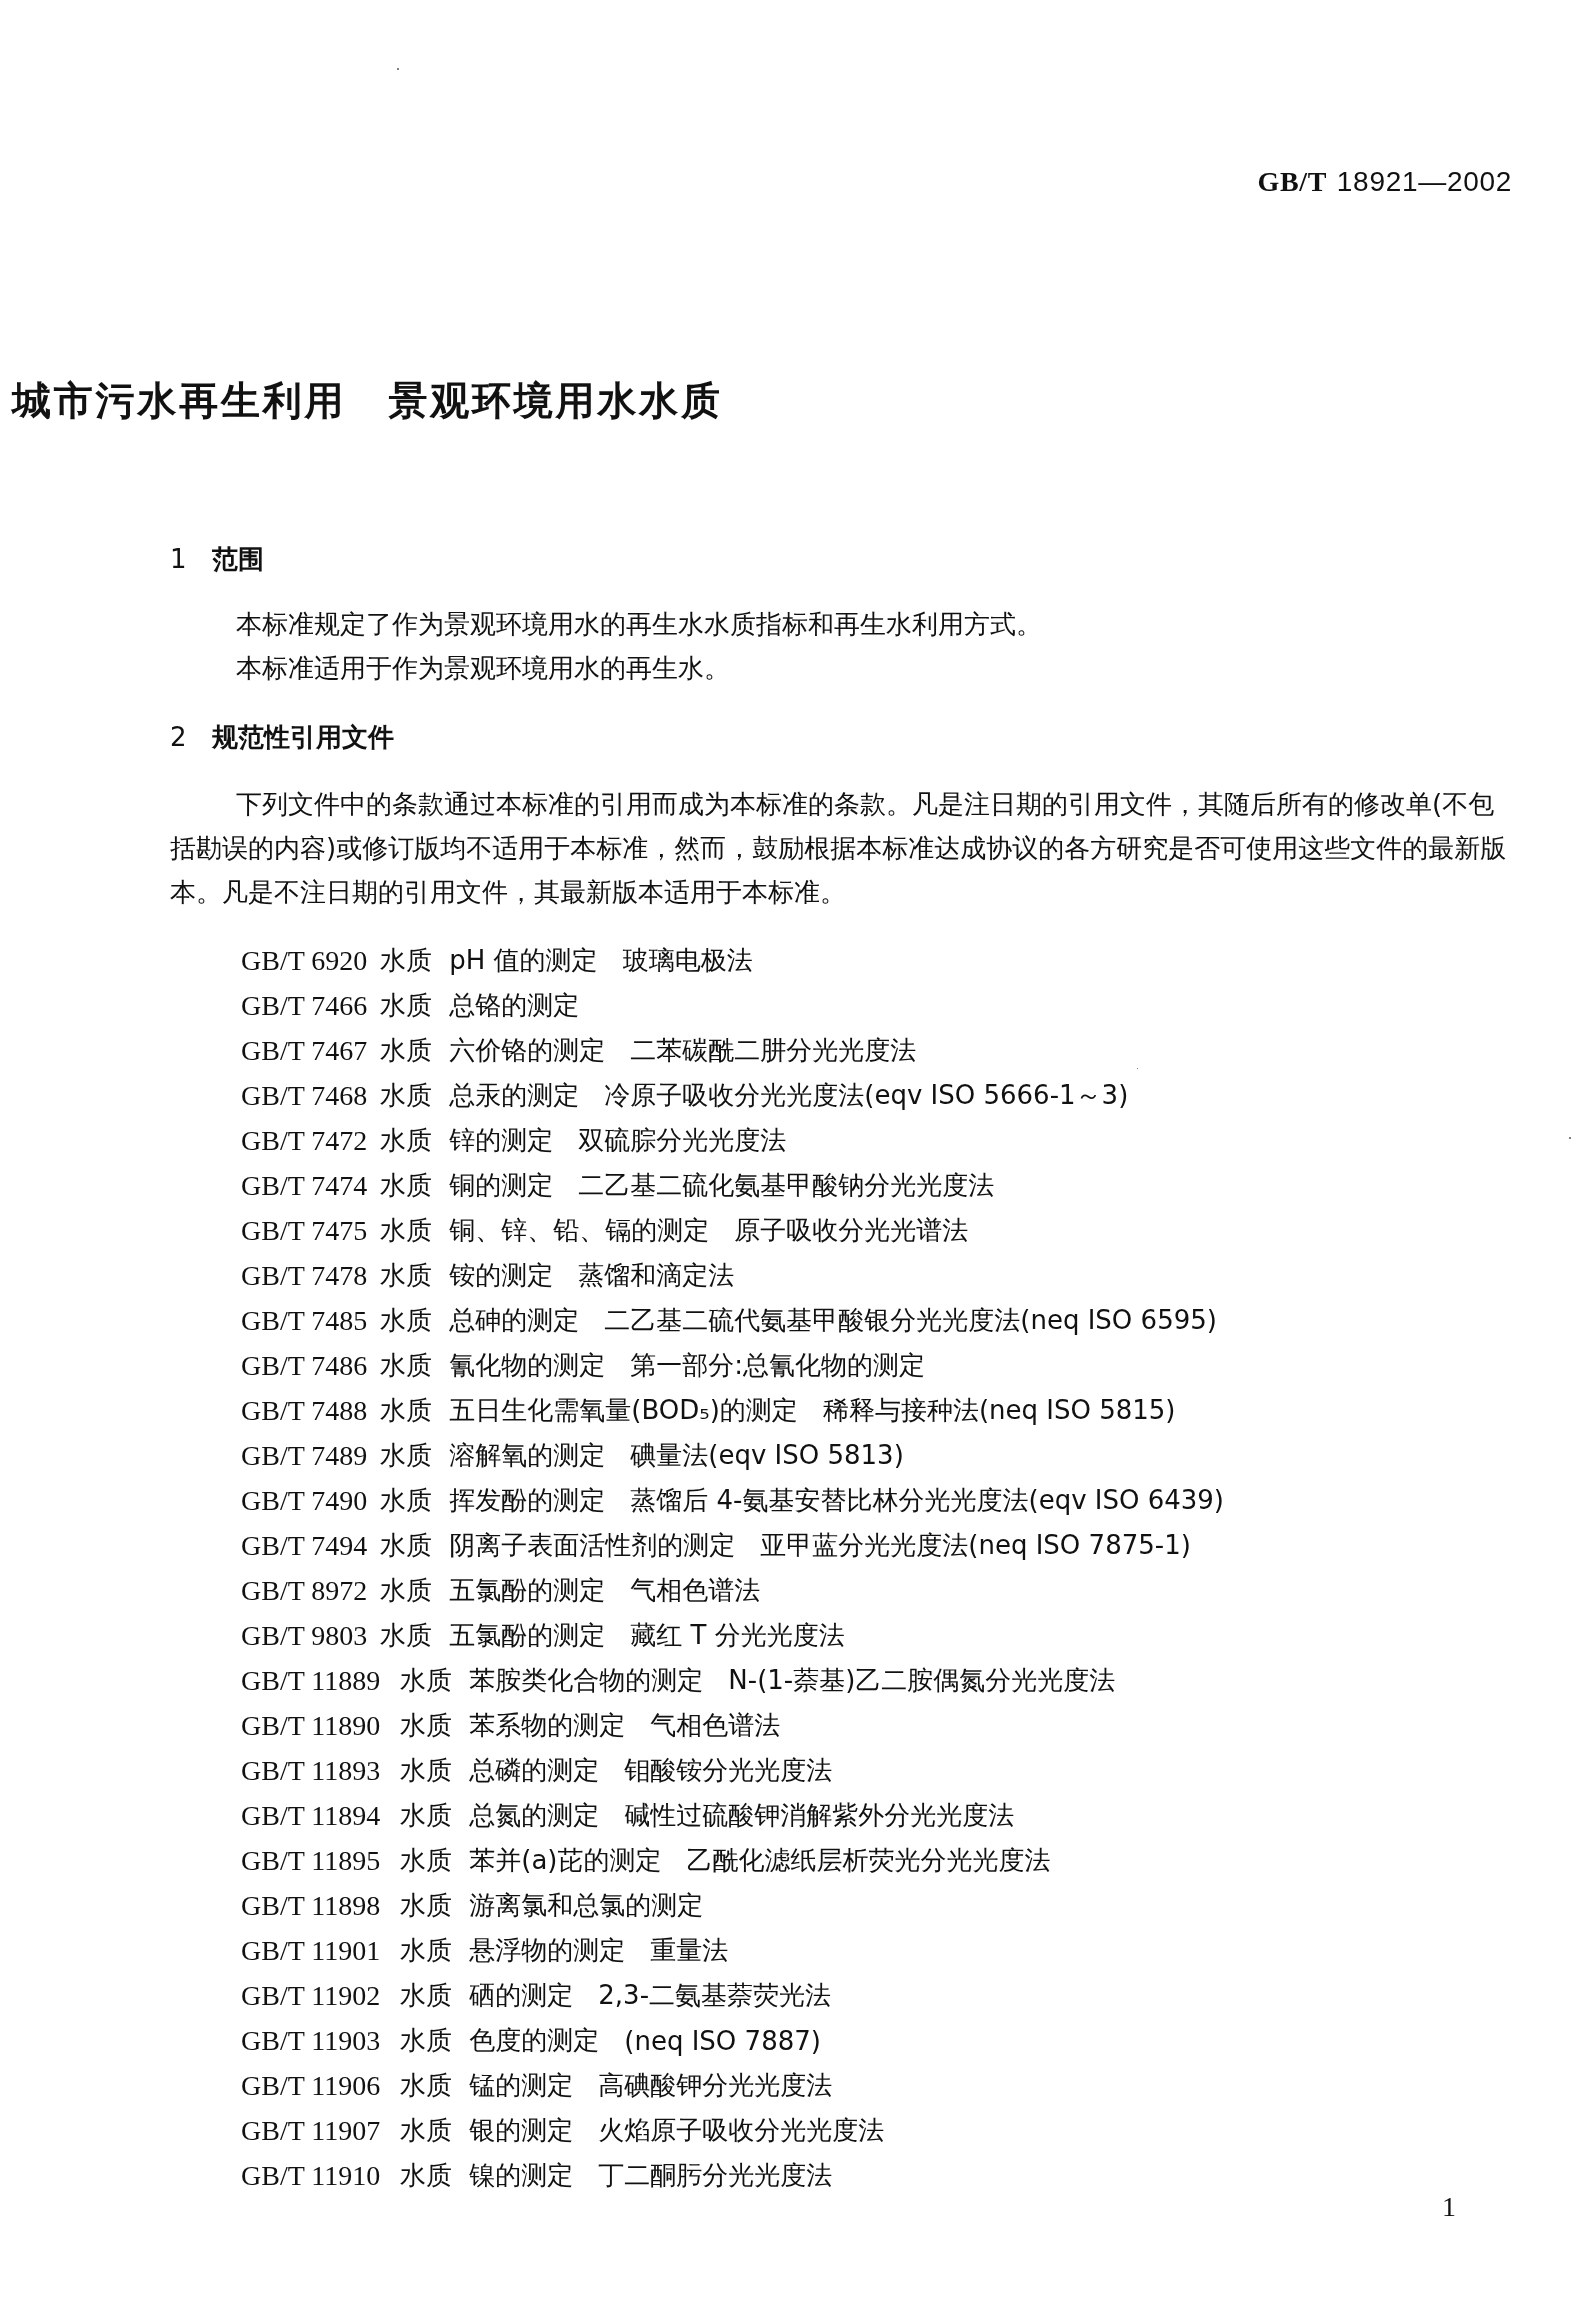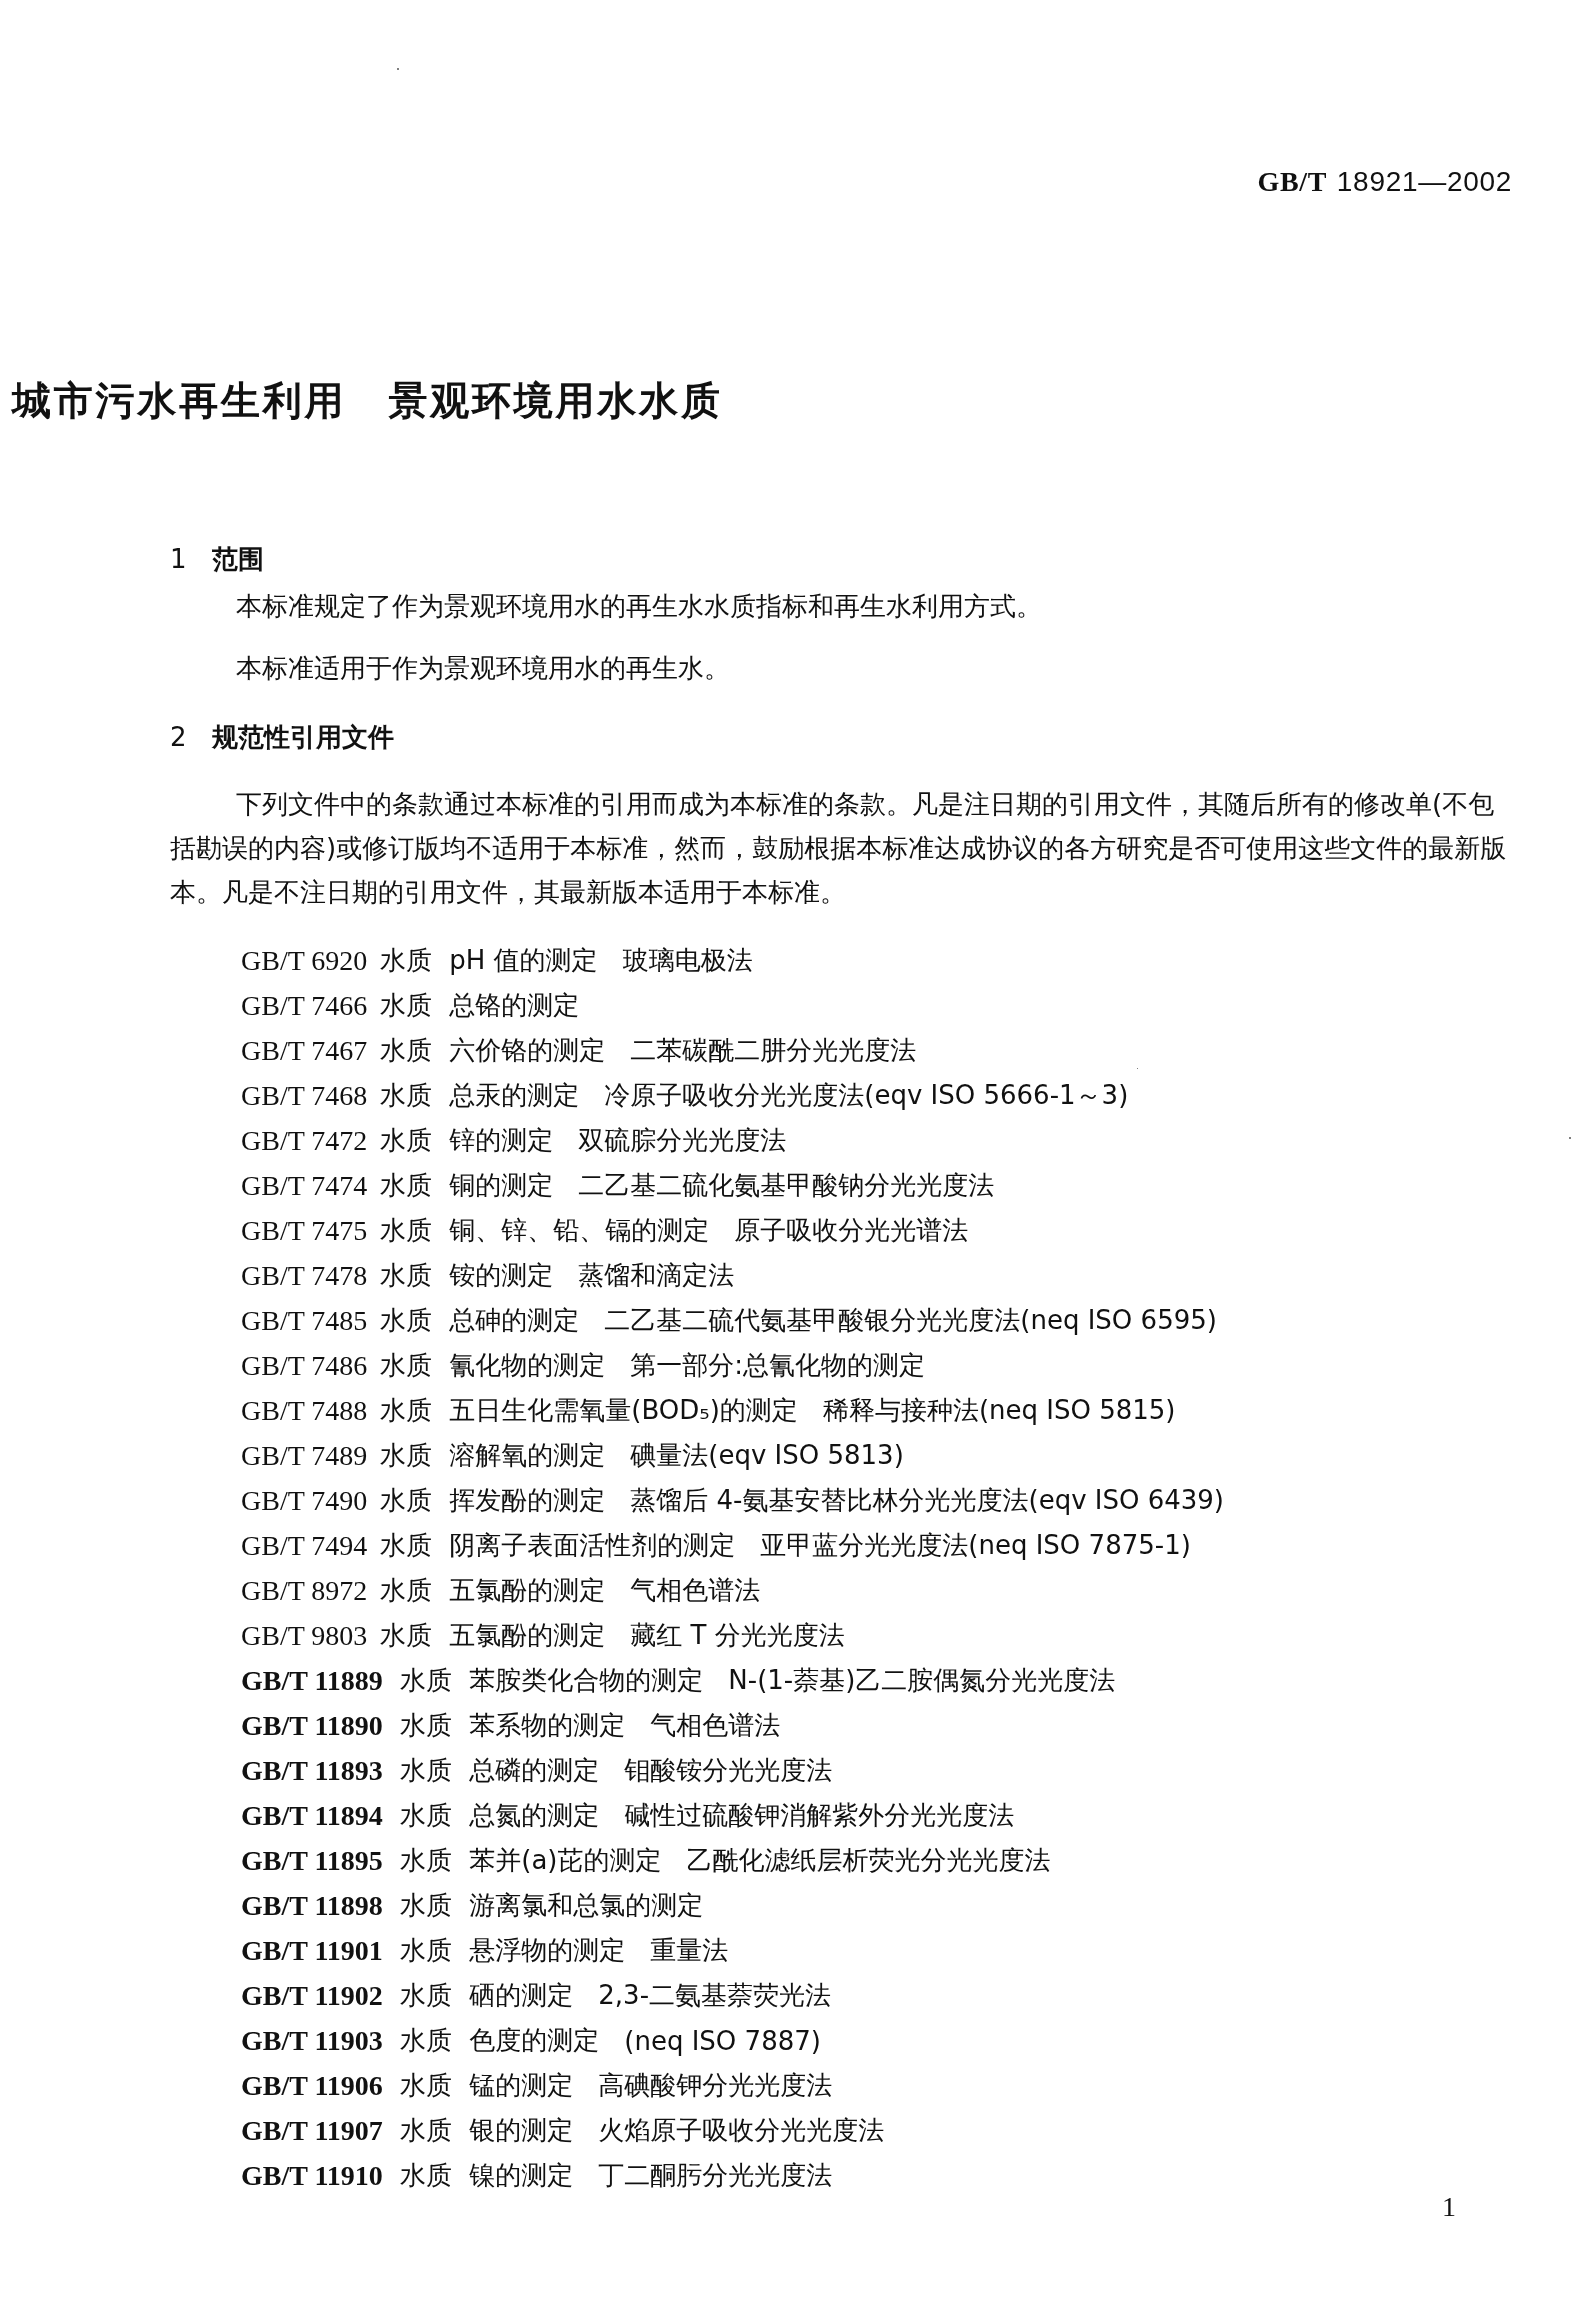--- a/index.html
+++ b/index.html
@@ -31,21 +31,21 @@
     font-family: "DejaVu Sans", sans-serif;
   }
   .refs {
     position: absolute; left: 225px; top: 922px; margin: 16px; padding: 0; list-style: none;
   }
   .ref {
     height: 45px; font-size: 26px; white-space: nowrap;
     display: flex; align-items: center;
   }
   .ref .code { display: inline-block; width: 139px; font-family: "Liberation Serif", serif; font-size: 28px; }
-  .ref.long .code { width: 159px; font-weight: bold; }
+  .ref.long .code { width: 159px; }
   .ref .cat { display: inline-block; width: 54px; margin-right: 15.3px; font-family: "DejaVu Sans", sans-serif; }
   .ref .subject { display: inline-block; margin-right: 25px; font-family: "DejaVu Sans", sans-serif; }
   .ref .method { display: inline-block; font-family: "DejaVu Sans", sans-serif; }
   .page-num {
     position: absolute; top: 2191px; left: 1442px;
     font-family: "Liberation Serif", serif; font-size: 28px;
   }
   .speck { position: absolute; width: 2.1px; height: 2.1px; background: #555; border-radius: 50%; }
 </style>
 </head>
@@ -56,21 +56,21 @@
   <span class="num">18921—2002</span>
 </div>
 
 <div class="title">
   <span>城市污水再生利用</span><span class="gap"></span><span>景观环境用水水质</span>
 </div>
 
 <div class="heading" style="top:542px;">
   <span class="num">1</span><span>范围</span>
 </div>
-<div class="para" style="top:584px;">本标准规定了作为景观环境用水的再生水水质指标和再生水利用方式。</div>
+<div class="para" style="top:602px;">本标准规定了作为景观环境用水的再生水水质指标和再生水利用方式。</div>
 <div class="para" style="top:646px;">本标准适用于作为景观环境用水的再生水。</div>
 
 <div class="heading" style="top:720px;">
   <span class="num">2</span><span>规范性引用文件</span>
 </div>
 <div class="para" style="top:782px;">下列文件中的条款通过本标准的引用而成为本标准的条款。凡是注日期的引用文件，其随后所有的修改单(不包括勘误的内容)或修订版均不适用于本标准，然而，鼓励根据本标准达成协议的各方研究是否可使用这些文件的最新版本。凡是不注日期的引用文件，其最新版本适用于本标准。</div>
 
 <ul class="refs">
   <li class="ref">
       <span class="code">GB/T 6920</span>

